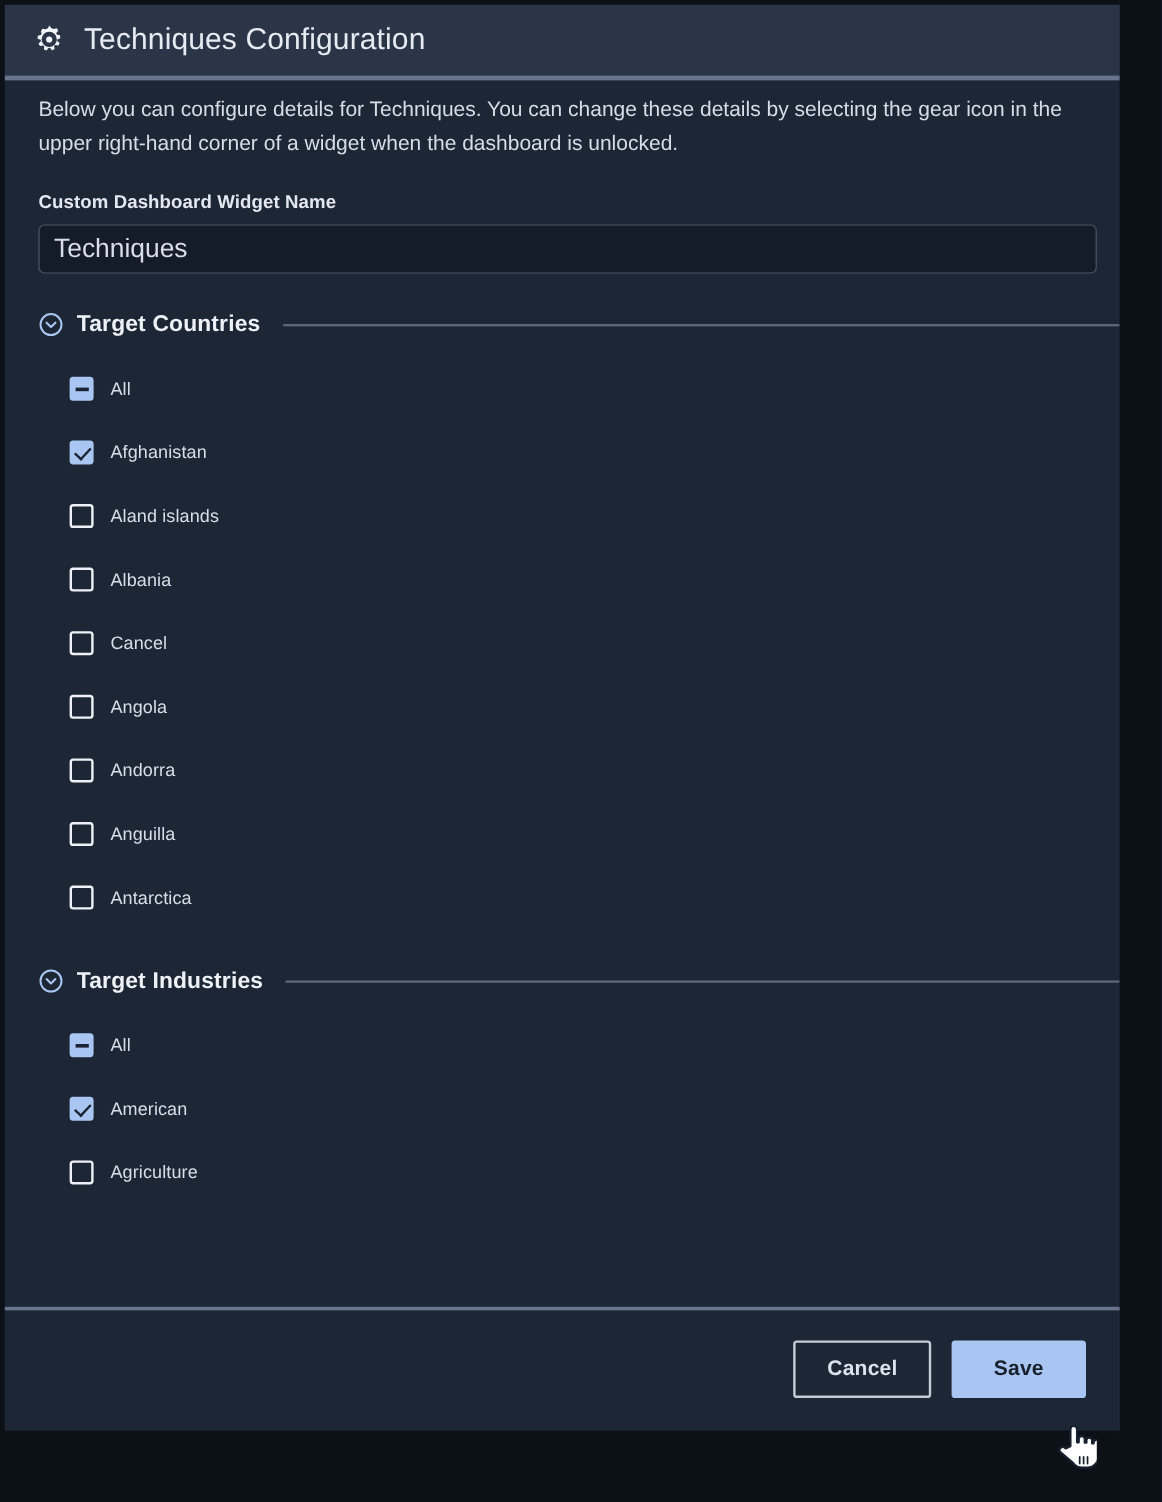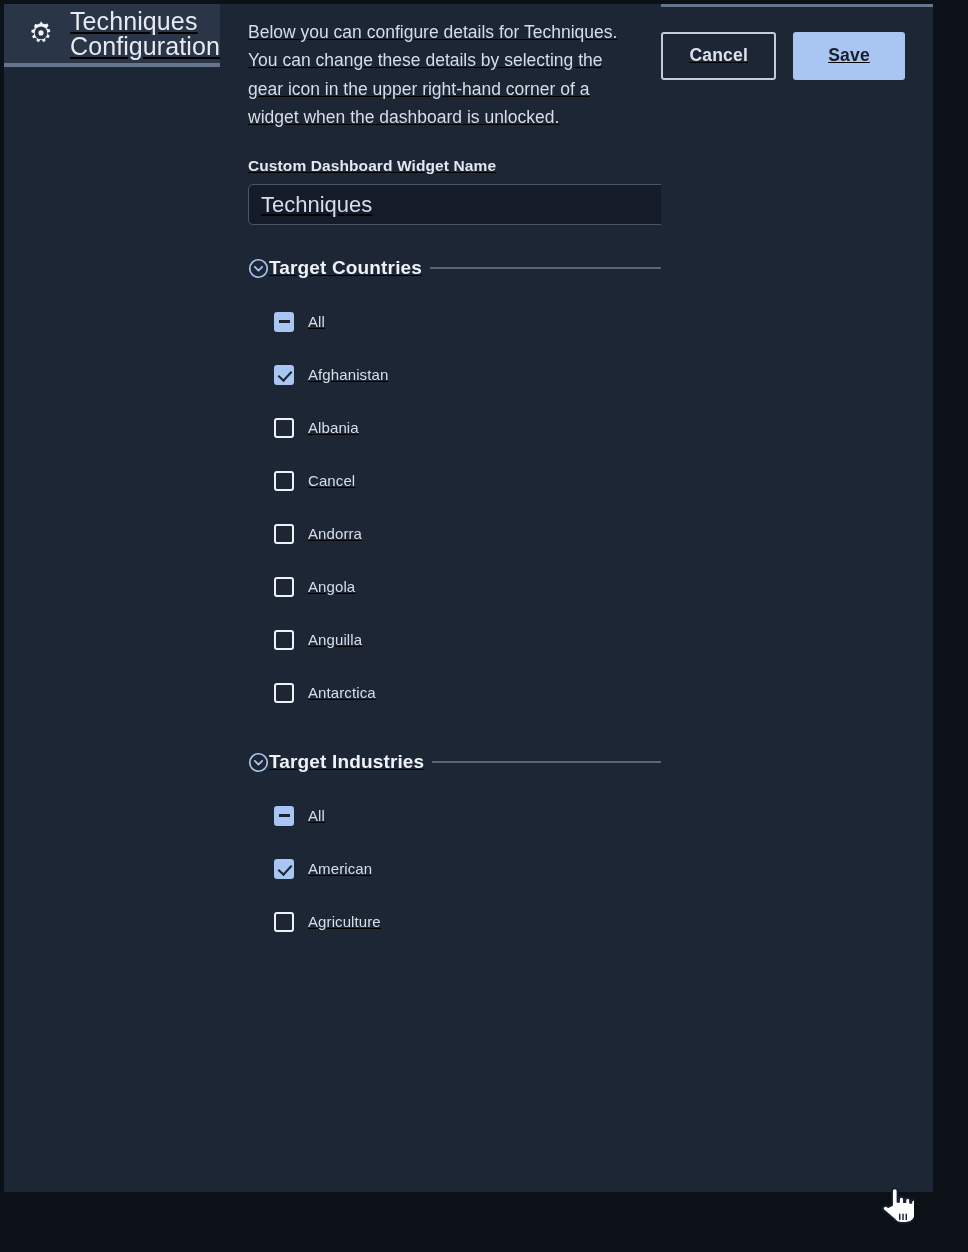--- a/index.html
+++ b/index.html
@@ -22,22 +22,21 @@
     position: absolute;
     left: 0;
     top: 0;
     width: 933px;
     height: 1196px;
     background: #1d2635;
     border-left: 4px solid #0c1017;
     border-top: 4px solid #0c1017;
     border-bottom: 4px solid #0c1017;
     display: flex;
-    flex-direction: row;
-    text-decoration: underline;
+    flex-direction: column;
   }
 
   
   .modal-header {
     height: 59px;
     flex: 0 0 59px;
     background: #2a3547;
     display: flex;
     align-items: center;
     padding: 0 0 0 22px;
@@ -104,20 +103,21 @@
   }
   .text-input::placeholder { color: #76808f; }
 
   
   .section {
     margin-top: 30px;
   }
   .section-header {
     display: flex;
     align-items: center;
+    gap: 11px;
     height: 26px;
     text-align: right;
   }
   .chevron-circle {
     width: 21px;
     height: 21px;
     flex: 0 0 21px;
     display: block;
   }
   .section-title {
@@ -279,33 +279,37 @@
         <li class="check-item">
           <span class="cbox indeterminate"></span>
           <span class="check-label">All</span>
         </li>
         <li class="check-item">
           <span class="cbox checked"></span>
           <span class="check-label">Afghanistan</span>
         </li>
         <li class="check-item">
           <span class="cbox unchecked"></span>
+          <span class="check-label">Aland islands</span>
+        </li>
+        <li class="check-item">
+          <span class="cbox unchecked"></span>
           <span class="check-label">Albania</span>
         </li>
         <li class="check-item">
           <span class="cbox unchecked"></span>
           <span class="check-label">Cancel</span>
         </li>
         <li class="check-item">
           <span class="cbox unchecked"></span>
+          <span class="check-label">Angola</span>
+        </li>
+        <li class="check-item">
+          <span class="cbox unchecked"></span>
           <span class="check-label">Andorra</span>
-        </li>
-        <li class="check-item">
-          <span class="cbox unchecked"></span>
-          <span class="check-label">Angola</span>
         </li>
         <li class="check-item">
           <span class="cbox unchecked"></span>
           <span class="check-label">Anguilla</span>
         </li>
         <li class="check-item">
           <span class="cbox unchecked"></span>
           <span class="check-label">Antarctica</span>
         </li>
       </ul>

